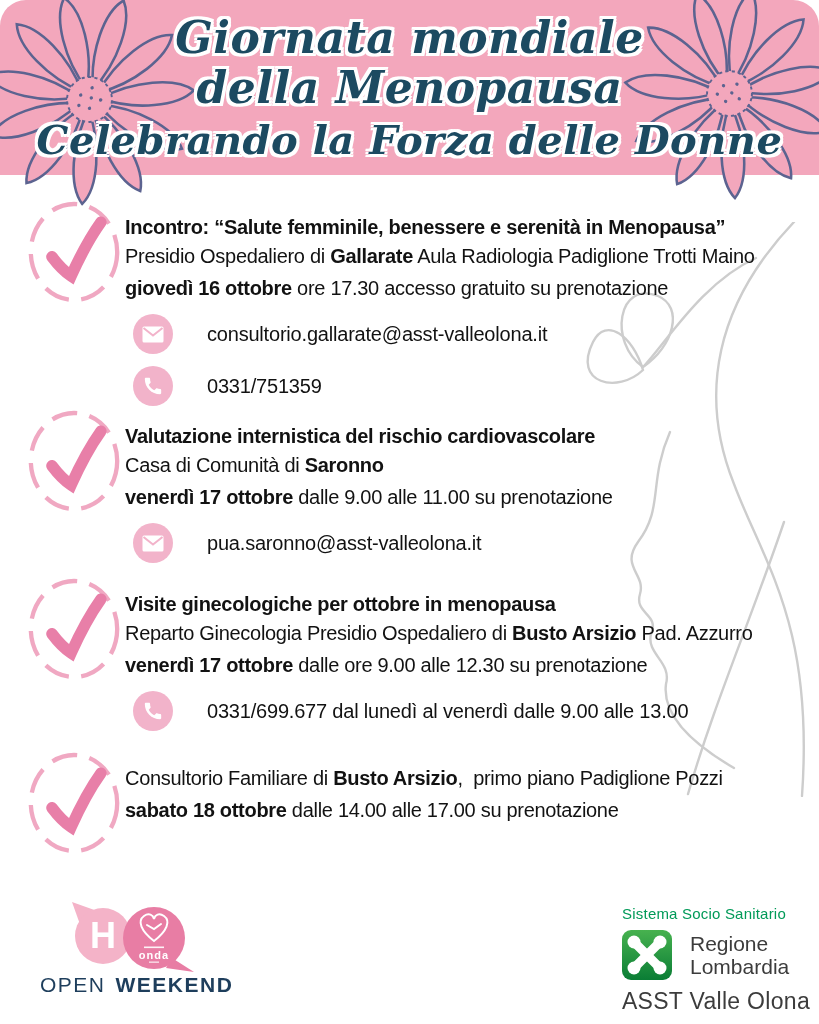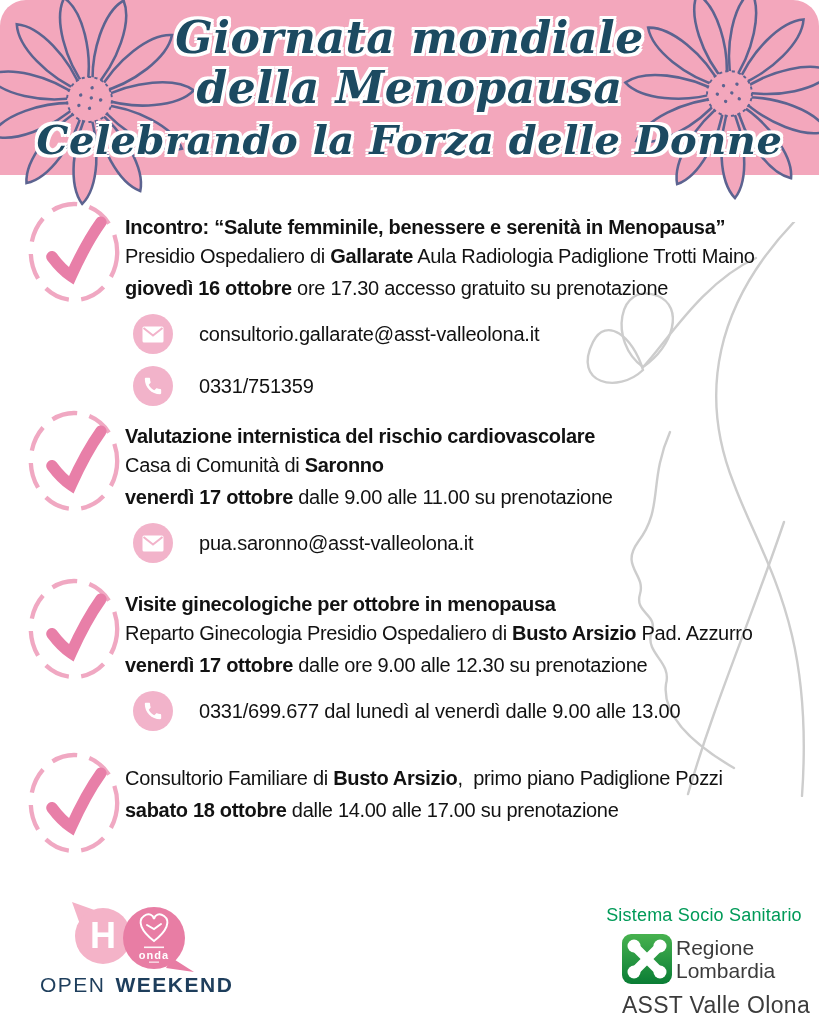--- a/index.html
+++ b/index.html
@@ -28,38 +28,38 @@
   .face-art { position:absolute; left:548px; top:222px; z-index:0; }
 
   
   .event { position:absolute; left:0; width:819px; z-index:4; }
   .check-wrap { position:absolute; left:26px; top:2px; }
   .etext { position:absolute; left:125px; top:16px; width:694px; font-size:20px; line-height:29px; letter-spacing:-0.3px; }
   .etitle { font-weight:bold; white-space:pre-wrap; }
   .eline  { white-space:pre-wrap; }
   .eline b { white-space:pre-wrap; }
   .dateline { margin-top:3px; }
-  .contact { display:flex; align-items:center; gap:26px; margin:10px 0 0 8px; height:42px; }
+  .contact { display:flex; align-items:center; gap:34px; margin:10px 0 0 8px; height:42px; }
   .cicon { width:40px; height:40px; border-radius:50%; background:#f2b3ca;
            display:flex; align-items:center; justify-content:center; flex:0 0 40px; }
   .ctext { font-size:20px; letter-spacing:-0.2px; }
 
   
   .ev0 { top:197px; } .ev1 { top:406px; } .ev2 { top:574px; } .ev3 { top:748px; }
 
   
   .footer { position:absolute; left:0; top:893px; width:819px; height:131px; z-index:4; }
   .ow-logo { position:absolute; left:64px; top:5px; }
   .ow-text { position:absolute; left:40px; top:80px; font-size:21px; letter-spacing:1.5px; color:#1e3e5c; white-space:nowrap; }
   .ow-text .w1 { font-weight:400; margin-right:10px; }
   .ow-text .w2 { font-weight:700;text-align:center; }
 
   .gov { position:absolute; left:598px; top:12px; width:212px; }
-  .sistema { color:#009a58; font-size:18px; text-align:center; letter-spacing:0.2px; font-weight:400; }
-  .reg-row { display:flex; align-items:center; gap:4px; margin:8px 0 0 24px; }
+  .sistema { color:#009a58; font-size:15px; text-align:center; letter-spacing:0.2px; font-weight:400; }
+  .reg-row { display:flex; align-items:center; gap:18px; margin:8px 0 0 24px; }
   .reg-logo { width:50px; height:50px; border-radius:9px; background:linear-gradient(#47b24f,#0a7d35);
               display:flex; align-items:center; justify-content:center; }
   .reg-text { font-size:21px; line-height:23px; color:#3c3c3c; }
   .asst { margin-top:8px; font-size:23px; color:#3c3c3c; text-align:right; letter-spacing:0.3px; white-space:nowrap; }
 </style>
 </head>
 <body>
 
 <div class="poster">
 

